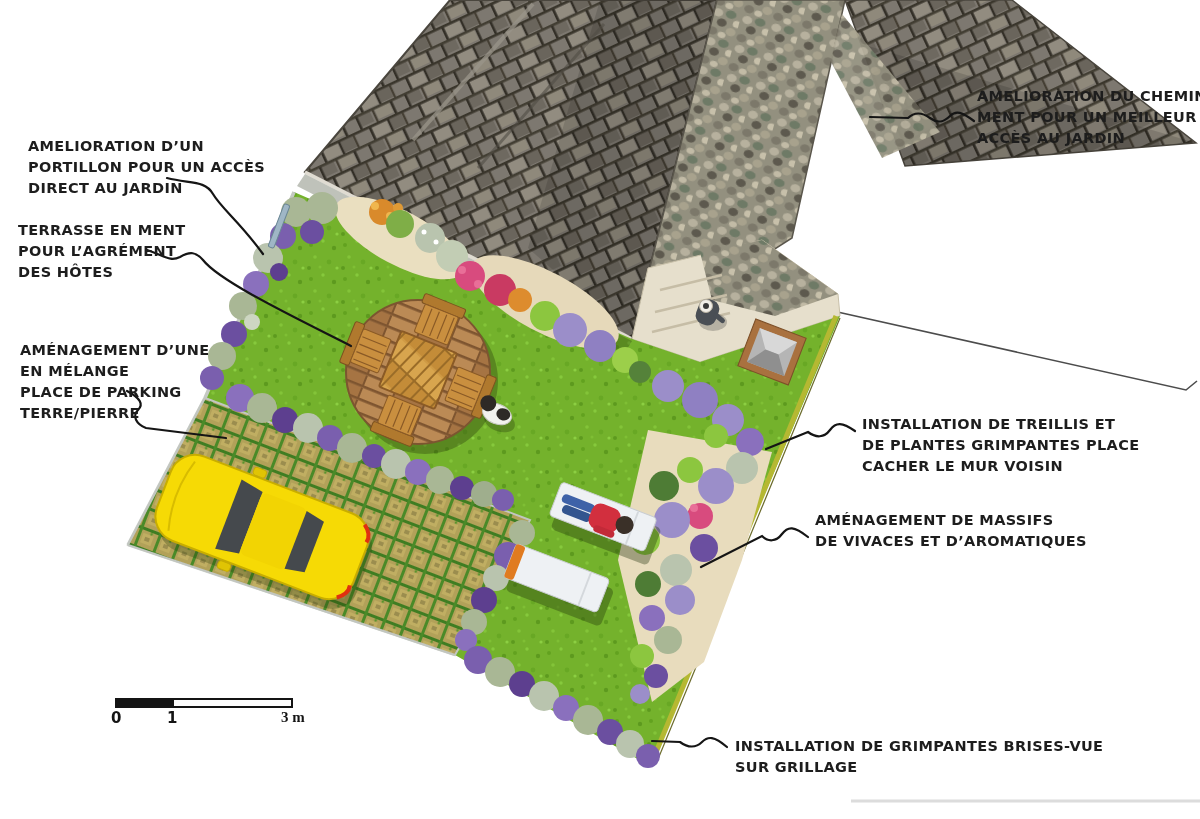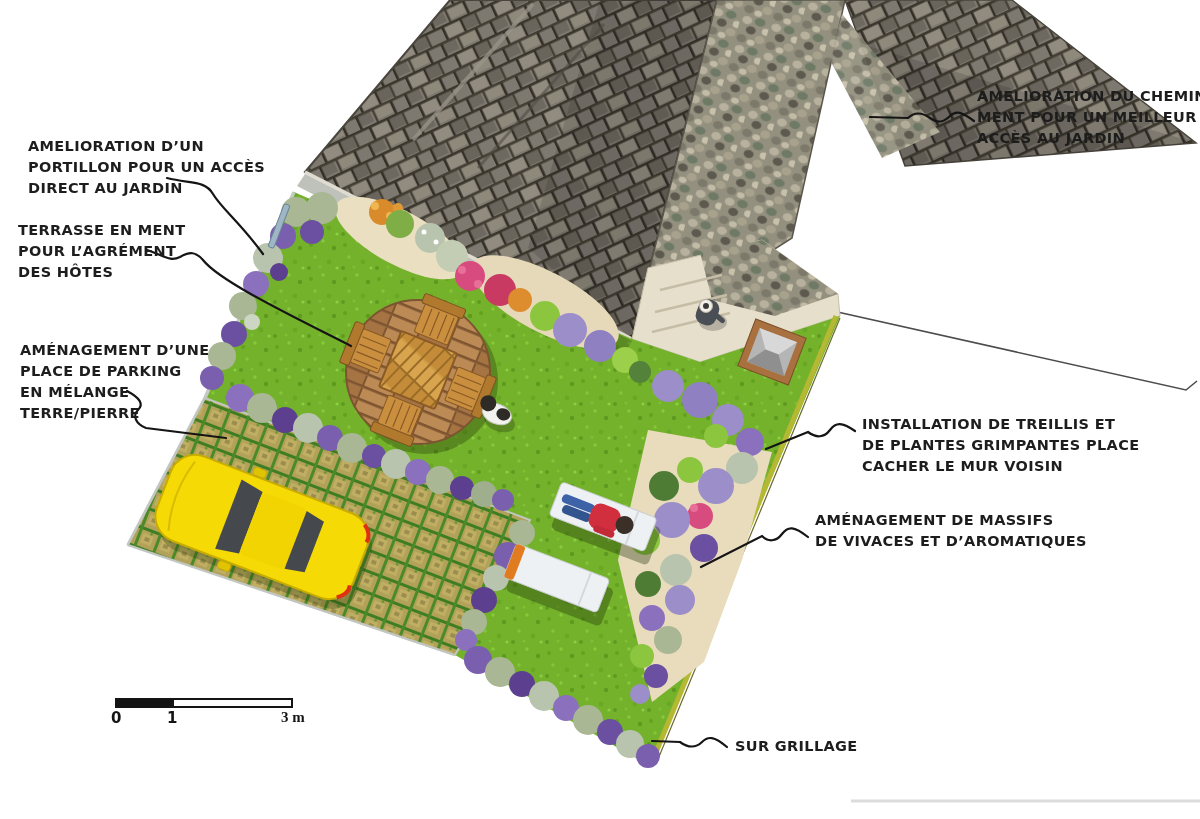--- a/index.html
+++ b/index.html
@@ -307,39 +307,40 @@
   <div>PORTILLON POUR UN ACCÈS</div>
   <div>DIRECT AU JARDIN</div>
 </div>
 <div class="label" style="left:18px;top:220px">
   <div>TERRASSE EN MENT</div>
   <div>POUR L’AGRÉMENT</div>
   <div>DES HÔTES</div>
 </div>
 <div class="label" style="left:20px;top:340px">
   <div>AMÉNAGEMENT D’UNE</div>
+  <div>EN MÉLANGE</div>
   <div>PLACE DE PARKING</div>
-  <div>EN MÉLANGE</div>
   <div>TERRE/PIERRE</div>
 </div>
 <div class="label" style="left:977px;top:86px">
   <div>AMELIORATION DU CHEMINE-</div>
   <div>MENT POUR UN MEILLEUR</div>
   <div>ACCÈS AU JARDIN</div>
 </div>
 <div class="label" style="left:862px;top:414px">
   <div>INSTALLATION DE TREILLIS ET</div>
   <div>DE PLANTES GRIMPANTES PLACE</div>
   <div>CACHER LE MUR VOISIN</div>
 </div>
 <div class="label" style="left:815px;top:510px">
   <div>AMÉNAGEMENT DE MASSIFS</div>
   <div>DE VIVACES ET D’AROMATIQUES</div>
 </div>
 <div class="label" style="left:735px;top:736px">
+  <div>INSTALLATION DE GRIMPANTES BRISES-VUE</div>
   <div>SUR GRILLAGE</div>
 </div>
 
 <div class="scalebar">
   <div class="sb-track">
     <div class="sb-solid"></div>
   </div>
   <span class="sb-l sb-0">0</span>
   <span class="sb-l sb-1">1</span>
   <span class="sb-l sb-3">3 m</span>

